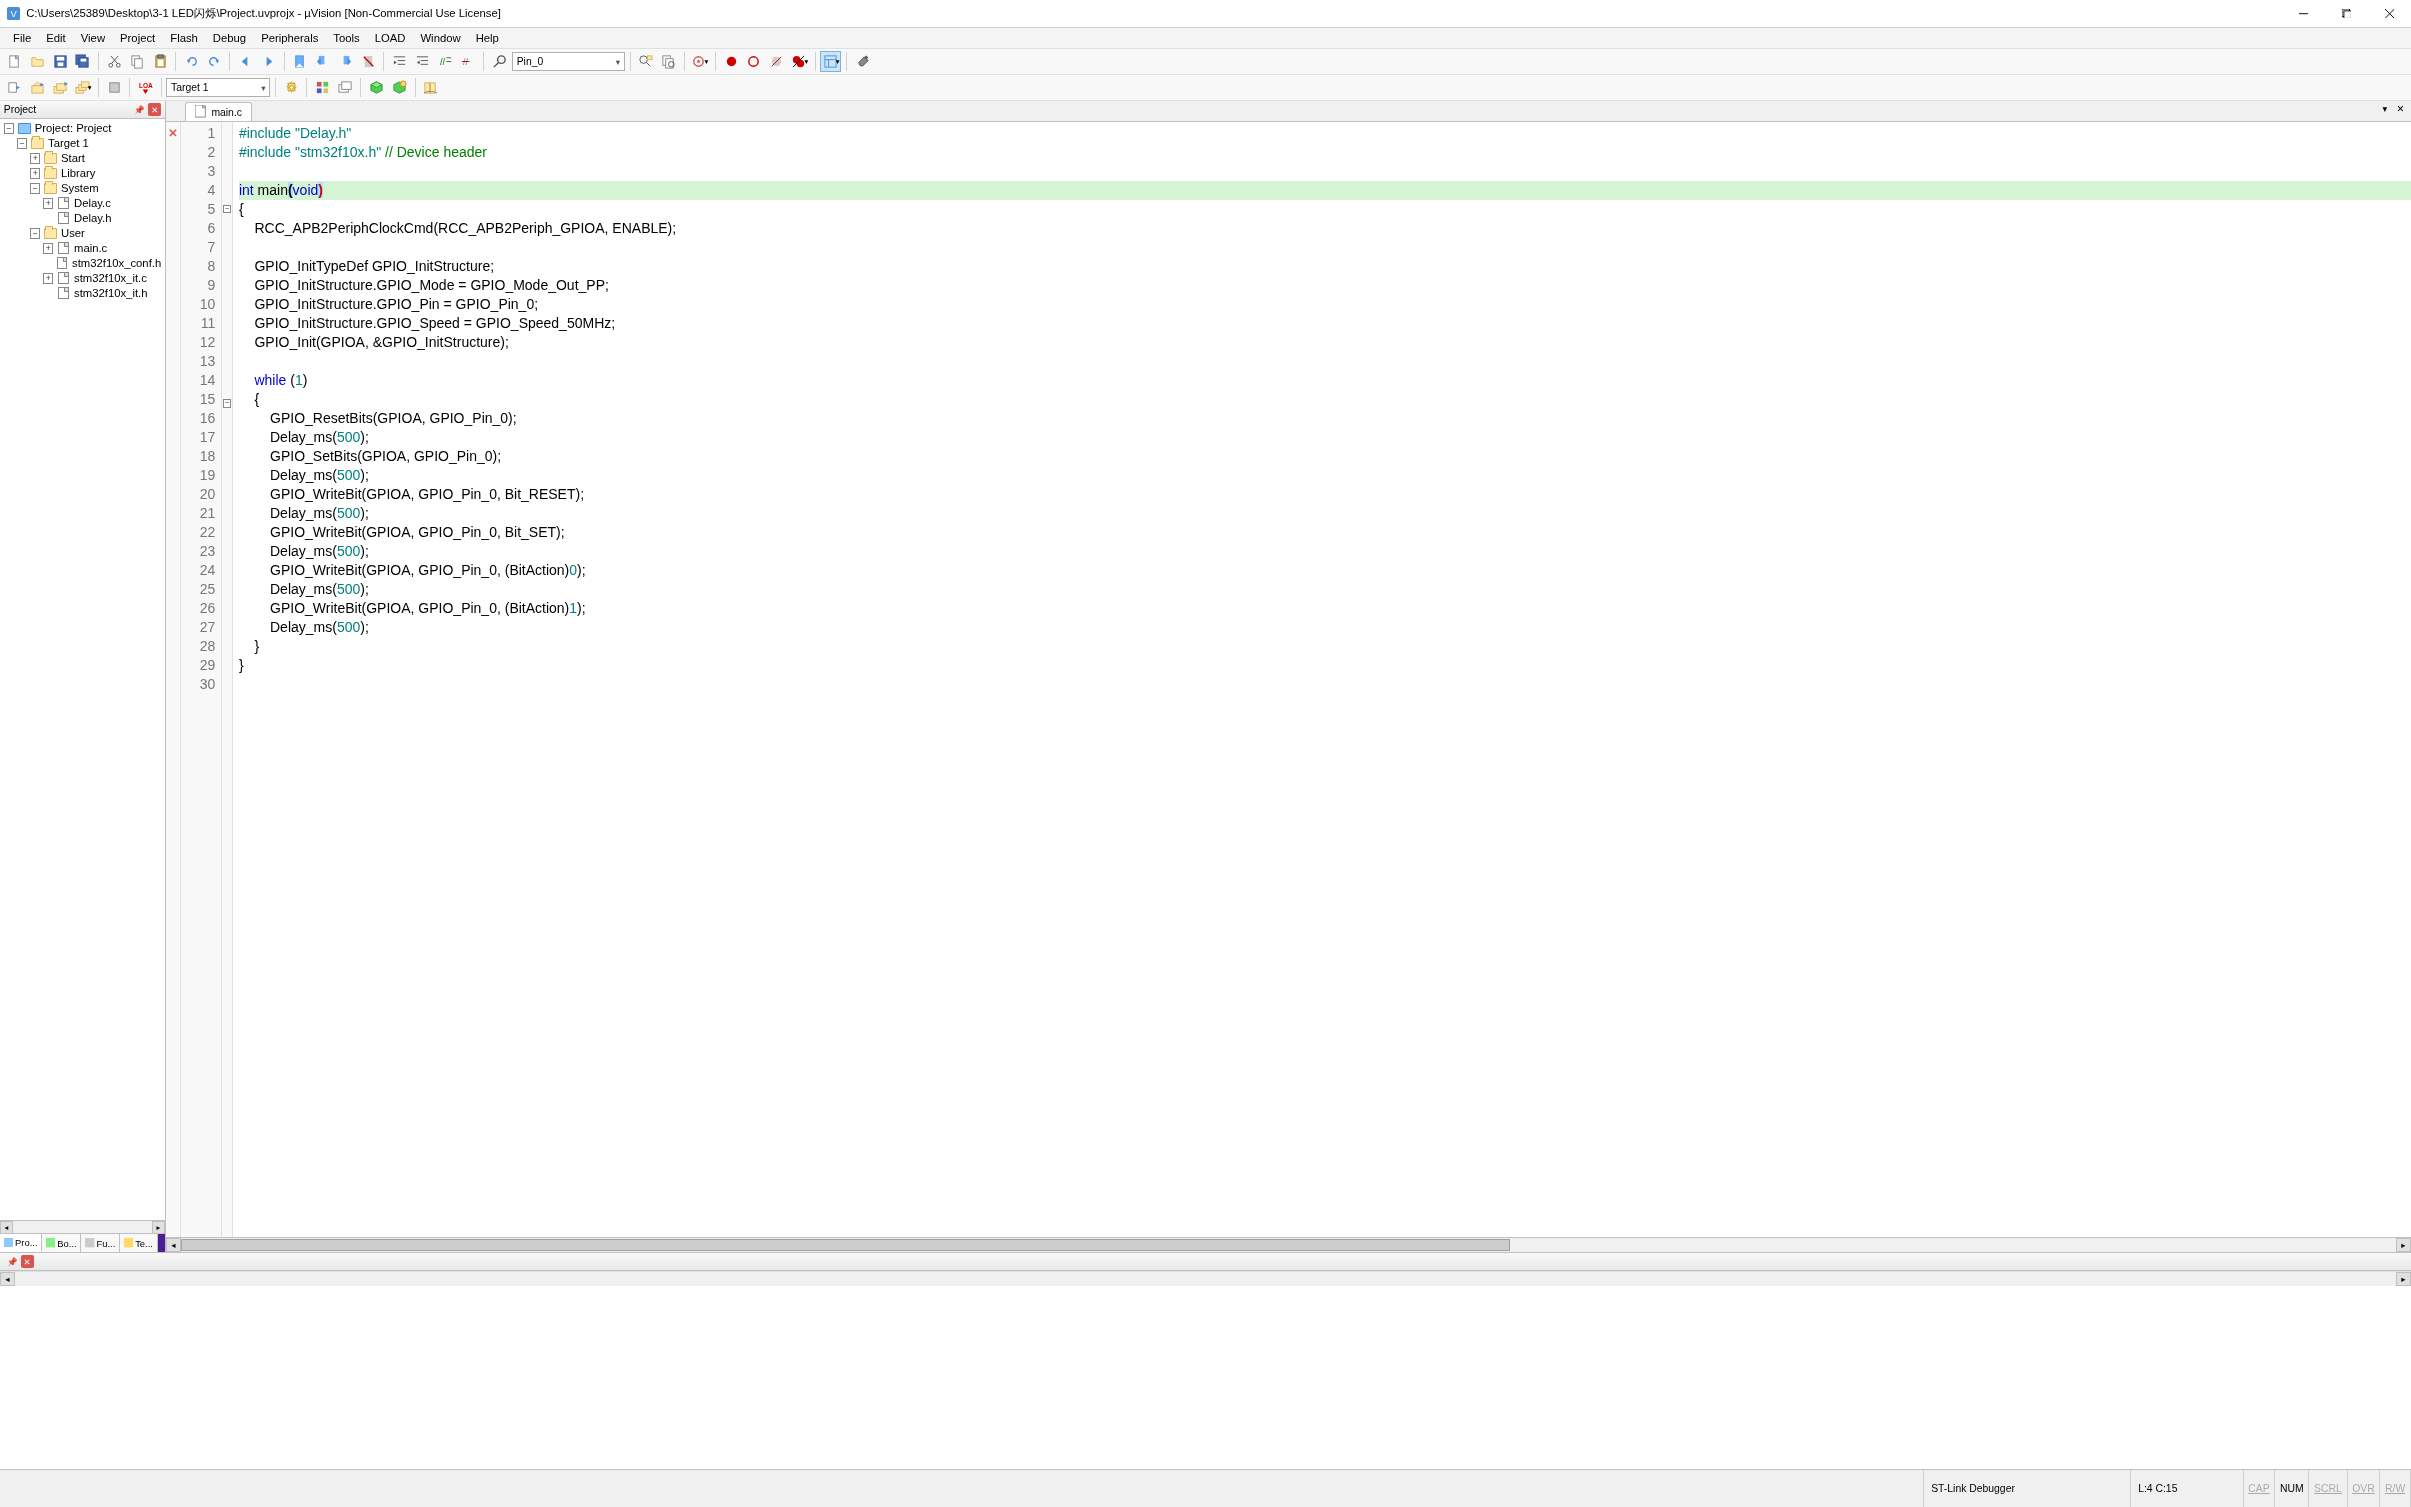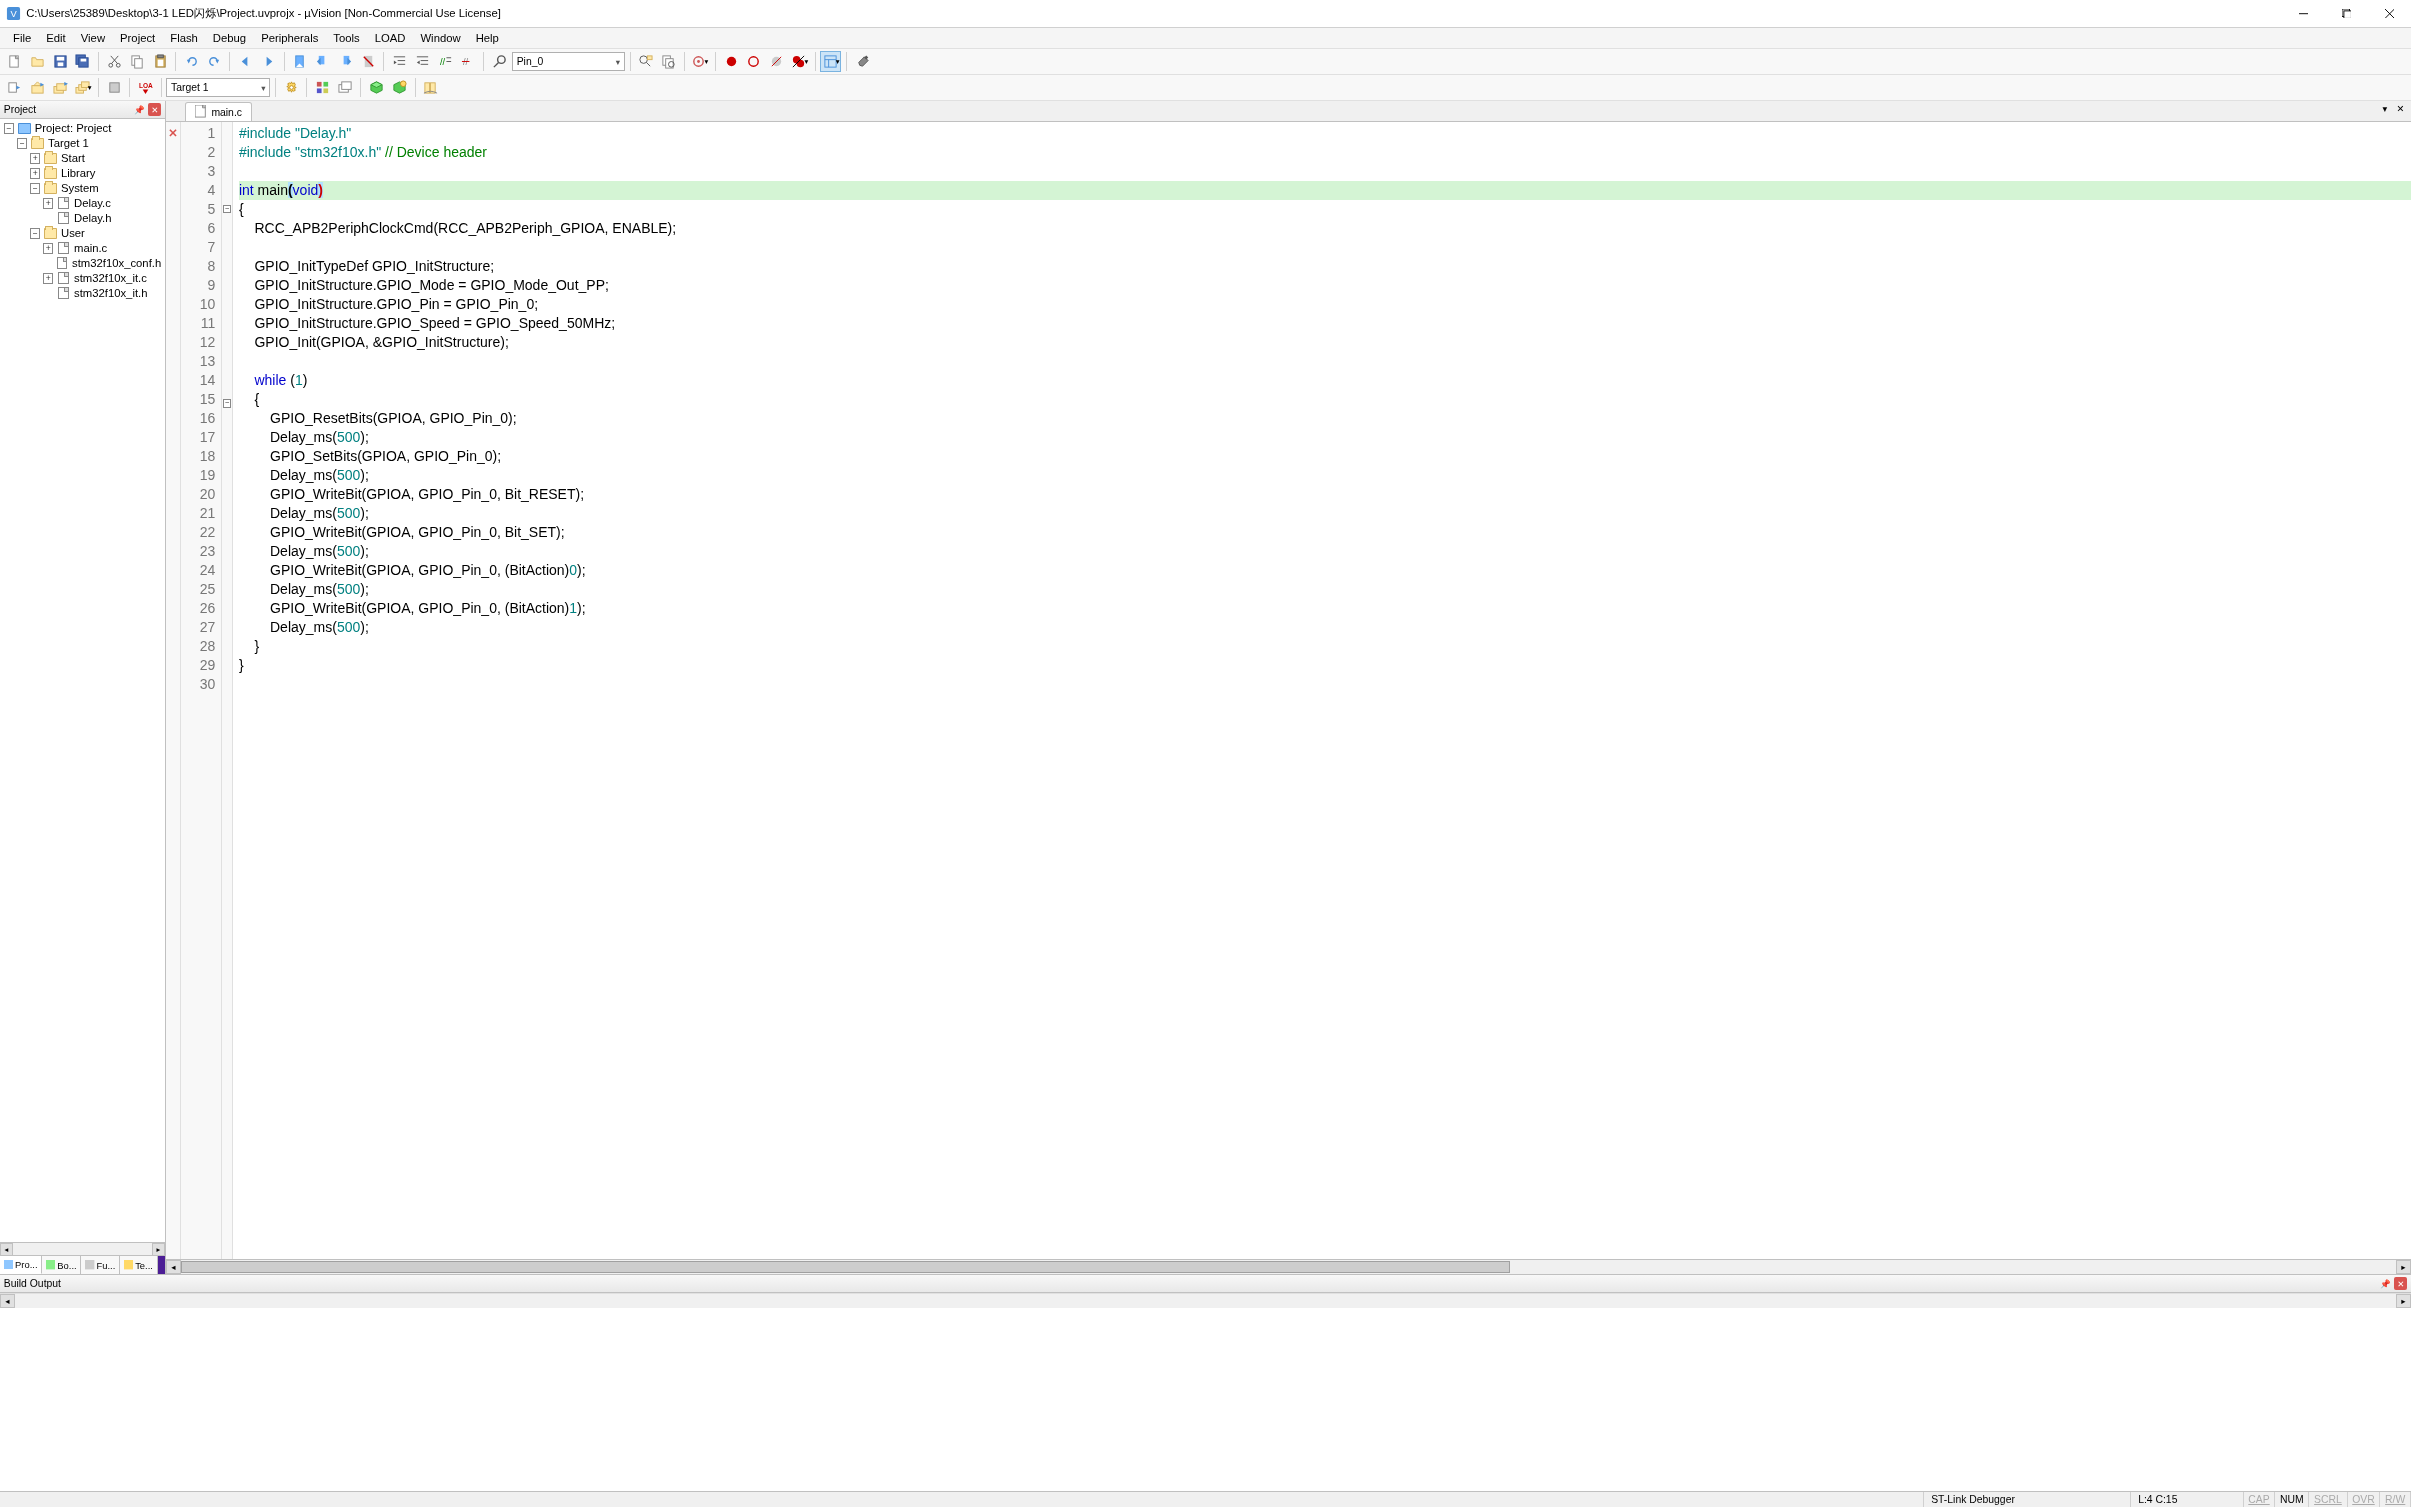--- a/index.html
+++ b/index.html
@@ -88,21 +88,21 @@
   
   .build-output { height:217px; display:flex; flex-direction:column; border-top:0.9px solid #c0c0c0; }
   .build-body { flex:1; background:#fff; font-family: Consolas, monospace; font-size:13px; padding:1.9px 3.8px; overflow:auto; position:relative;}
   .build-vscroll { position:absolute; right:0; top:0; bottom:0; width:15px; background:#f0f0f0; border-left:0.9px solid #e0e0e0;}
   .build-vscroll .varrow { height:15px; background:#e0e0e0; border:0.9px solid #c0c0c0; display:flex; align-items:center; justify-content:center; font-size:8.5px;}
   .build-hscroll { height:15px; background:#f0f0f0; border-top:0.9px solid #e0e0e0; display:flex;}
   .build-hscroll .arrow { width:15px; background:#e0e0e0; border:0.9px solid #c0c0c0; display:flex; align-items:center; justify-content:center; font-size:8.5px;}
   .build-hscroll .track { flex:1; }
 
   
-  .statusbar { height:16px; background:#f0f0f0; border-top:0.9px solid #c0c0c0; display:flex; align-items:center; font-size:10.4px; }
+  .statusbar { height:38px; background:#f0f0f0; border-top:0.9px solid #c0c0c0; display:flex; align-items:center; font-size:10.4px; }
   .statusbar .cell { padding:0 7.5px; border-right:0.9px solid #d0d0d0; height:100%; display:flex; align-items:center; }
   .statusbar .cell.grow { flex:1; border-right:0.9px solid #d0d0d0; }
   .statusbar .cell.dim { color:#aaa;text-decoration:underline; }
   .statusbar .cell.small { padding:0 4.7px; }
 
   svg.ico { width:15px; height:15px; }
 </style>
 </head>
 <body>
 
@@ -697,21 +697,20 @@
         <div class="track">
             <div class="thumb"></div>
           </div>
         <div class="arrow">▸</div>
       </div>
     </div>
   </div>
 
   <div class="build-output">
     <div class="panel-header">
-      <span class="title">Build Output</span>
       <span class="ctrl pin">📌</span>
       <span class="ctrl close">✕</span>
     </div>
     <div class="build-hscroll">
       <div class="arrow">◂</div>
       <div class="track"></div>
       <div class="arrow">▸</div>
     </div>
   </div>
 

